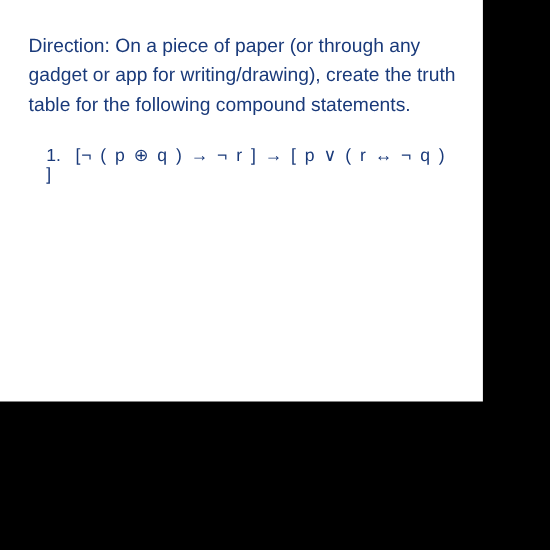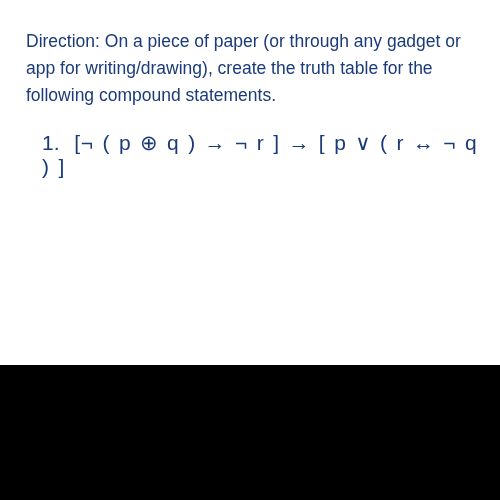--- a/index.html
+++ b/index.html
@@ -3,33 +3,33 @@
 <meta charset="utf-8">
 <style>
   * { margin: 0; padding: 0; box-sizing: border-box; }
   html, body { width: 500px; height: 500px; }
   body {
     background: #000;
     font-family: Arial, Helvetica, sans-serif;
   }
   .sheet {
     background: #fff;
-    width: 500px;
+    width: 439px;
     height: 365px;
     padding: 28px 22px 20px 26px;
   }
   .direction {
     color: #1a3a7a;
     font-size: 17.5px;
     line-height: 1.55;
     margin-bottom: 22px;
   }
   .item {
     color: #1a3a7a;
-    font-size: 21px;
+    font-size: 16px;
     letter-spacing: 0.8px;
     word-spacing: 2px;
     padding-left: 16px;
     margin-bottom: 56px;
   }
   .item .num { letter-spacing: 0; word-spacing: normal; margin-right: 6px; }
 </style>
 </head>
 <body>
 

